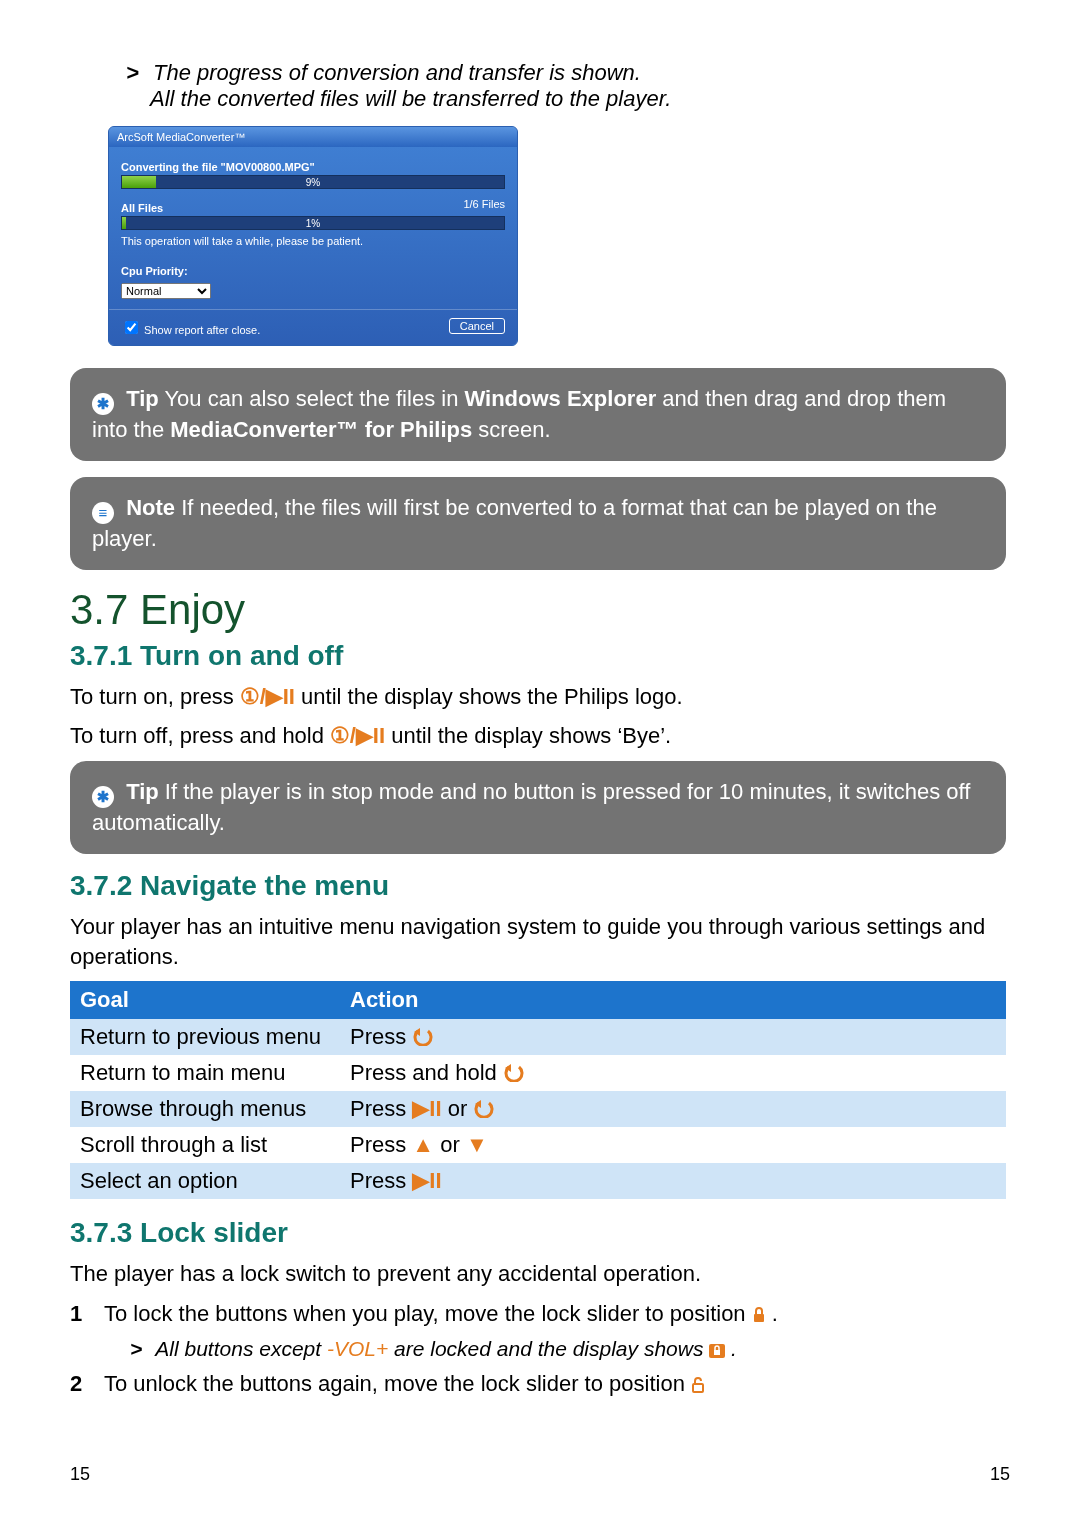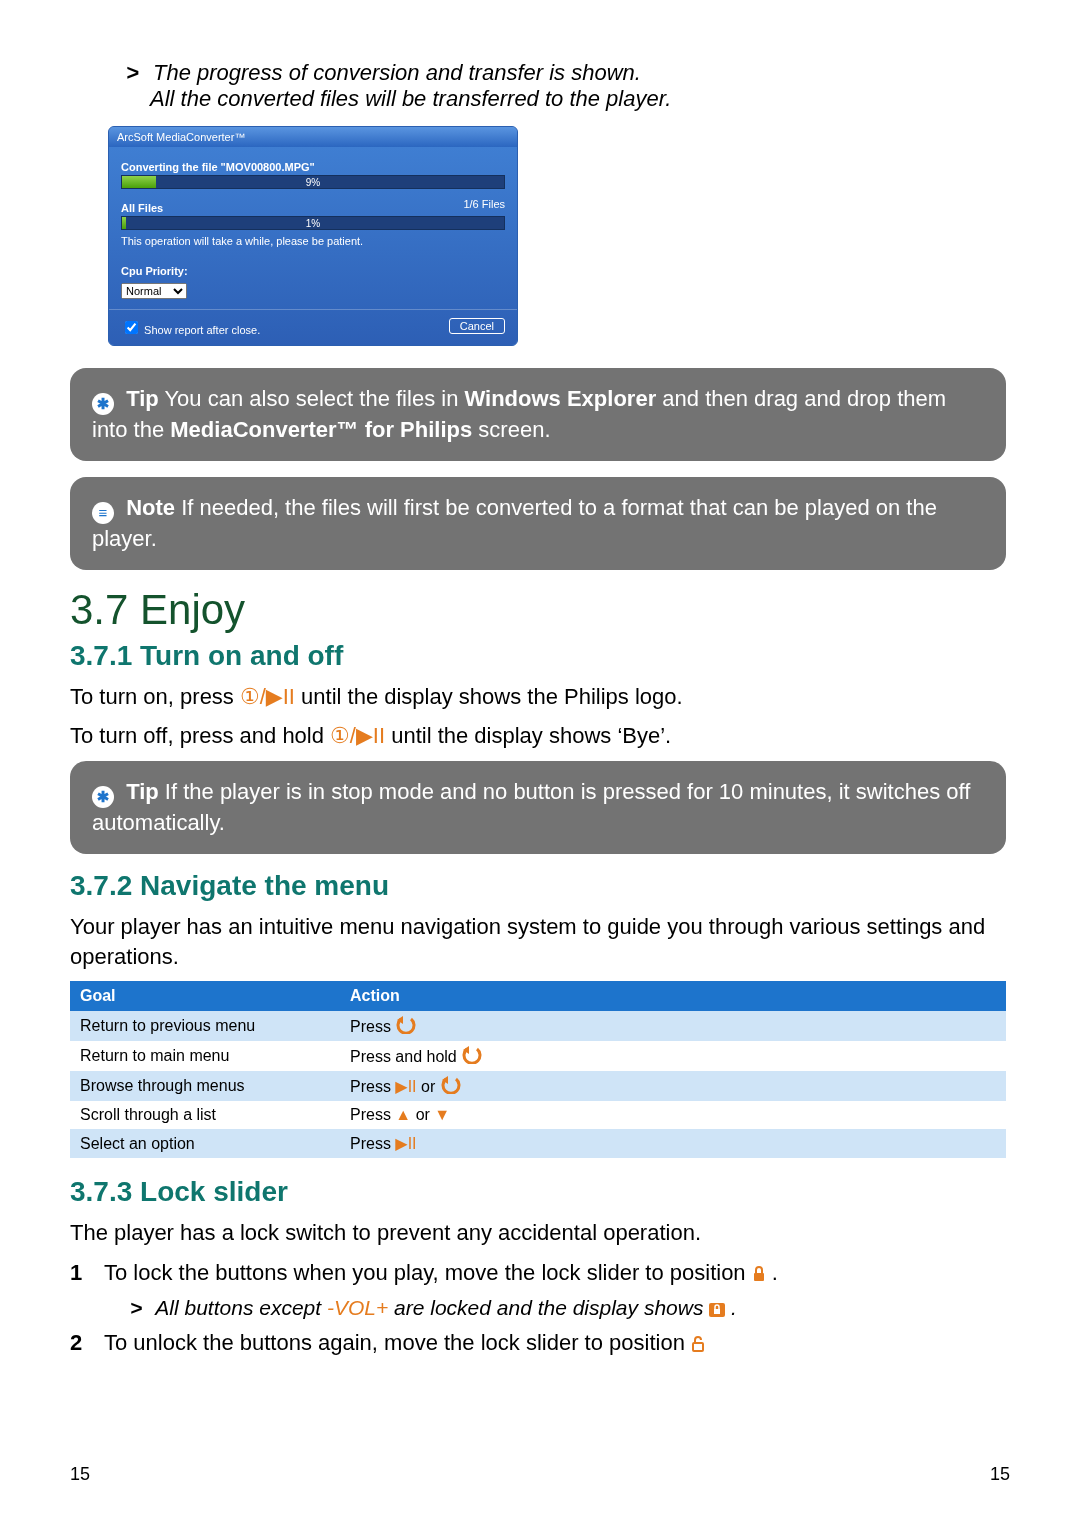--- a/index.html
+++ b/index.html
@@ -73,21 +73,21 @@
     margin-top: -12px;
     position: relative;
   }
   .dialog .row-flex {
     display:flex; justify-content: space-between;
     align-items:flex-start;
     margin-top: 8px;
   }
   .dialog select {
     font-size: 11px;
-    width: 66px;
+    width: 90px;
   }
   .dialog .hr {
     border-top: 1px solid rgba(255,255,255,0.25);
     margin: 10px -12px 6px -12px;
   }
   .dialog .btn {
     border: 1px solid #fff;
     border-radius: 3px;
     padding: 1px 10px;
     font-size: 11px;
@@ -133,27 +133,27 @@
     margin: 6px 0 8px 0;
   }
   p.body {
     font-size: 22px;
     margin: 10px 0;
     line-height: 1.35;
   }
   
   .ic {
     color: #e57c1f;
-    font-weight: 400;
+    font-weight: 700;
   }
   
   table.goals {
     width: 100%;
     border-collapse: collapse;
-    font-size: 16px;
+    font-size: 22px;
     margin: 10px 0 18px 0;
   }
   table.goals th {
     background: #1d74cc;
     color: #fff;
     text-align: left;
     font-weight: 700;
     padding: 6px 10px;
   }
   table.goals td {

